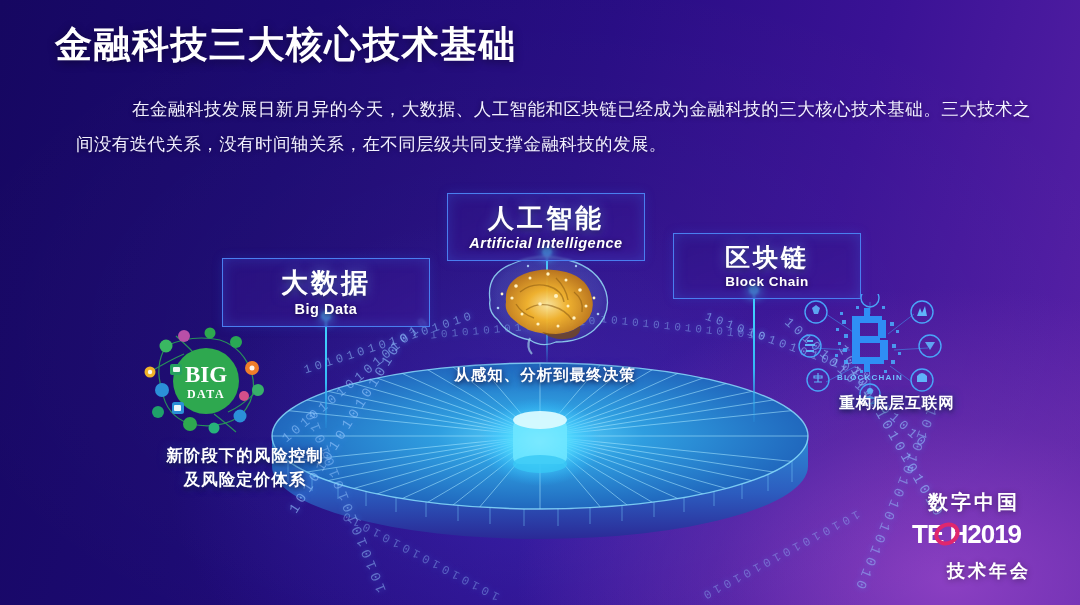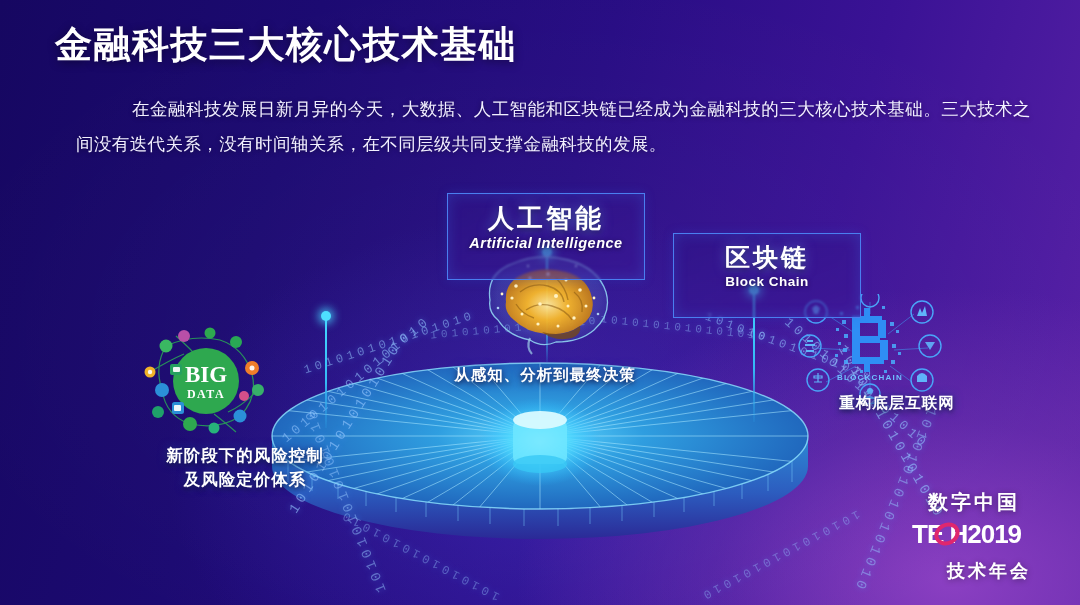--- a/index.html
+++ b/index.html
@@ -57,21 +57,21 @@
   .conn { position:absolute; width:2px; background:linear-gradient(180deg,#45d8ff 0%, #35b8f5 60%, rgba(40,170,240,0.12) 100%); z-index:20; }
   .conn .dot { position:absolute; top:-5px; left:-4px; width:10px; height:10px; border-radius:50%;
                background:#4ee0ff; box-shadow:0 0 9px 3px rgba(70,215,255,0.75); }
 
   
   .box {
     position:absolute; z-index:30;
     border:1.6px solid #4a7ef0;
     background:linear-gradient(160deg, rgba(46,20,135,0.62) 0%, rgba(60,24,150,0.50) 100%);
     box-shadow:0 0 14px rgba(60,110,230,0.30) inset, 0 0 10px rgba(40,90,220,0.22);
-    text-align:center; padding:9px 20px 28px;
+    text-align:center; padding:9px 20px 9px;
     backdrop-filter:blur(1px);
   }
   .box .cn { color:#ffffff; font-weight:bold; letter-spacing:3px; line-height:1.16;
              text-shadow:0 0 12px rgba(120,180,255,0.55), 0 2px 5px rgba(0,0,0,0.45); }
   .box .en { color:#ffffff; font-weight:bold; letter-spacing:0.5px; margin-top:2px;
              text-shadow:0 1px 4px rgba(0,0,0,0.5); }
 
   #box-bigdata { left:222px; top:258px; width:208px; }
   #box-bigdata .cn { font-size:27px; }
   #box-bigdata .en { font-size:14.5px; }
@@ -398,20 +398,24 @@
         <path d="M20,82 h8 v2 h-8 z M24,79 v9 M20,88 h8" stroke="#5fb4fa" stroke-width="1.2" fill="none"></path>
         <circle cx="76" cy="97" r="3"></circle>
           <path d="M70,105 q6,-6 12,0 z"></path>
         <path d="M123,82 q5,-6 10,0 l0,6 l-10,0 z"></path>
         <path d="M131,48 l5,8 l5,-8 z" opacity="0.9"></path>
         <path d="M123,22 l3,-8 l2,5 l3,-7 l2,10 z"></path>
       </g>
     </svg>
   </div>
 
+  <div class="box" id="box-bigdata">
+    <div class="cn">大数据</div>
+    <div class="en">Big Data</div>
+  </div>
 
   <div class="box" id="box-ai">
     <div class="cn">人工智能</div>
     <div class="en">Artificial Intelligence</div>
   </div>
 
   <div class="box" id="box-bc">
     <div class="cn">区块链</div>
     <div class="en">Block Chain</div>
   </div>

